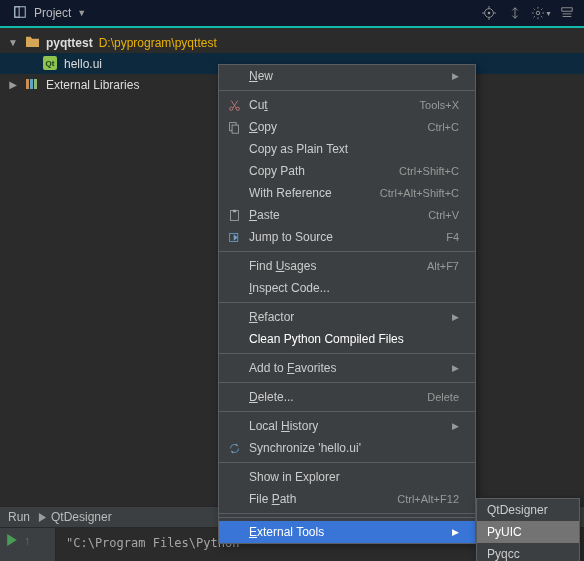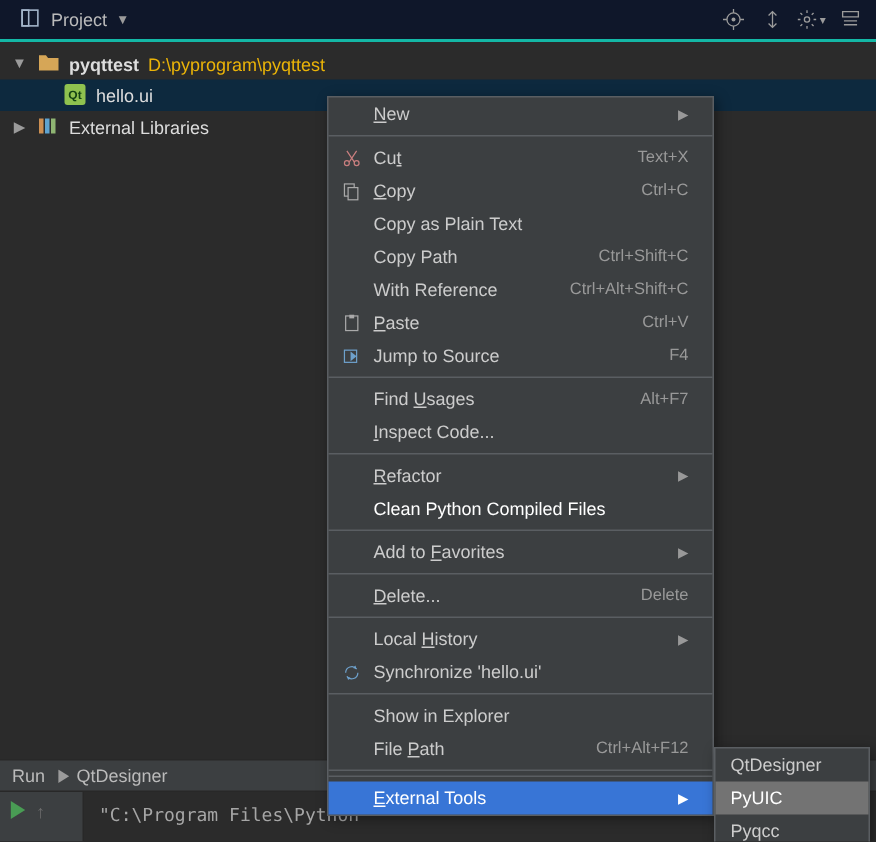--- a/index.html
+++ b/index.html
@@ -142,21 +142,21 @@
   <div class="sep"></div>
   <div class="mi">
       <span class="mico">
         <svg width="13" height="13" viewBox="0 0 16 16">
           <circle cx="4" cy="12" r="2" fill="none" stroke="#c97f7f"></circle>
           <circle cx="12" cy="12" r="2" fill="none" stroke="#c97f7f"></circle>
           <path d="M4 2l6 9M12 2l-6 9" stroke="#c97f7f"></path>
         </svg>
       </span>
       <span class="lbl">Cu<u>t</u></span>
-      <span class="sc">Text+X</span>
+      <span class="sc">Tools+X</span>
     </div>
   <div class="mi">
       <span class="mico">
         <svg width="13" height="13" viewBox="0 0 16 16">
           <rect x="2" y="2" width="8" height="10" fill="none" stroke="#aaa"></rect>
           <rect x="5" y="5" width="8" height="10" fill="#3c3f41" stroke="#aaa"></rect>
         </svg>
       </span>
       <span class="lbl"><u>C</u>opy</span>
       <span class="sc">Ctrl+C</span>

